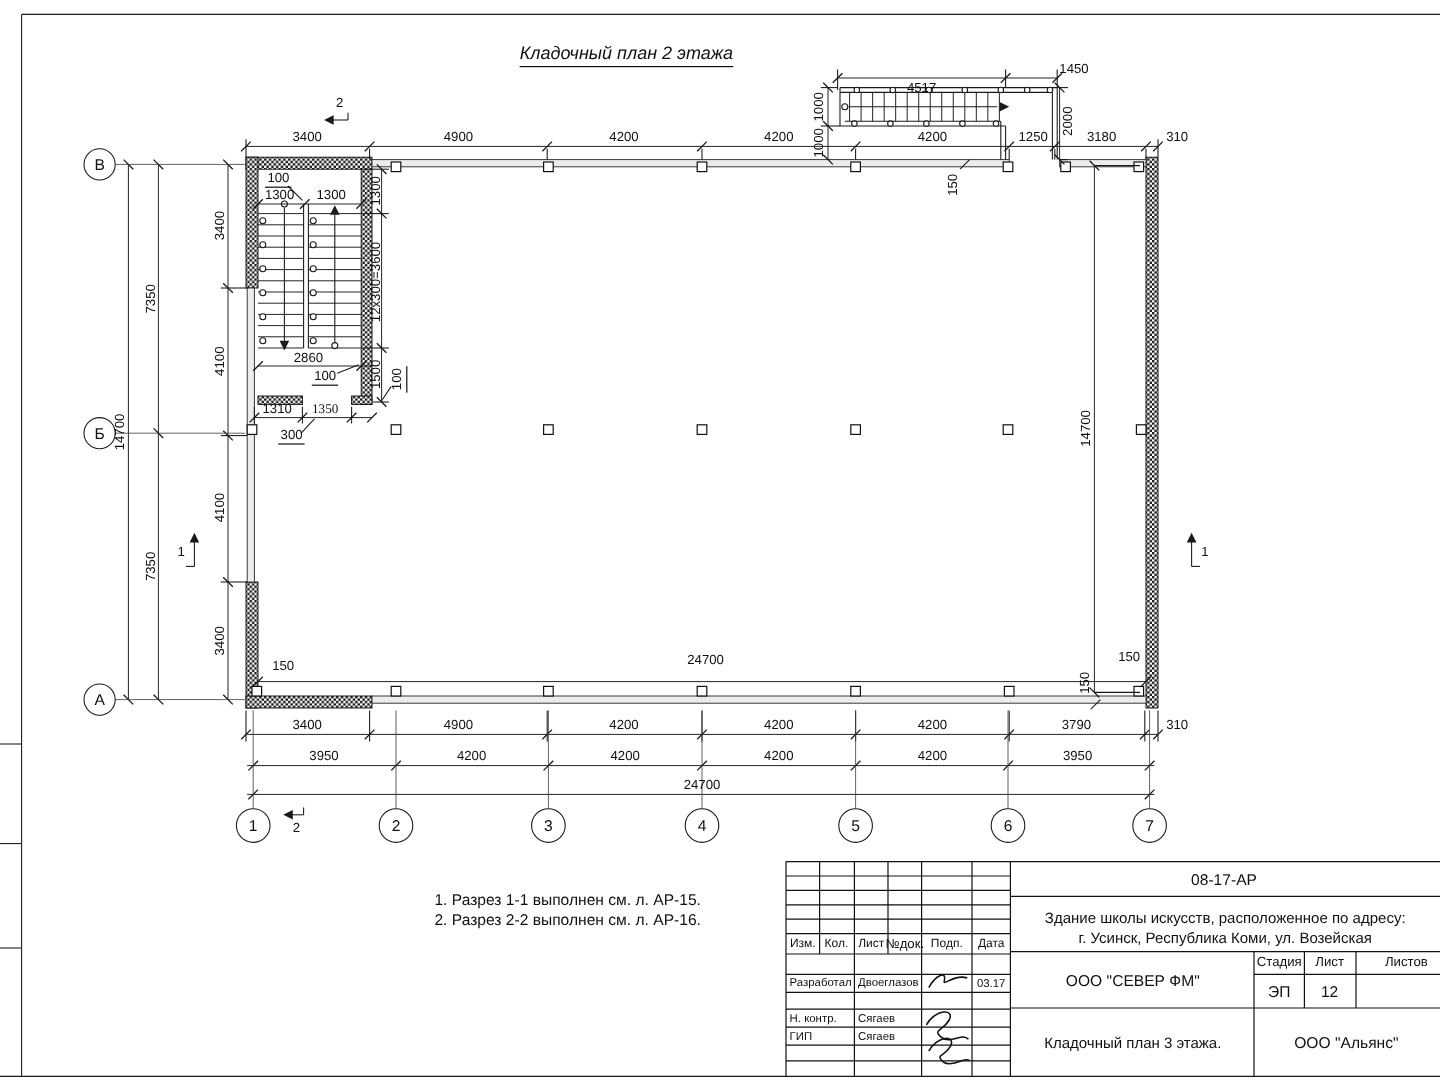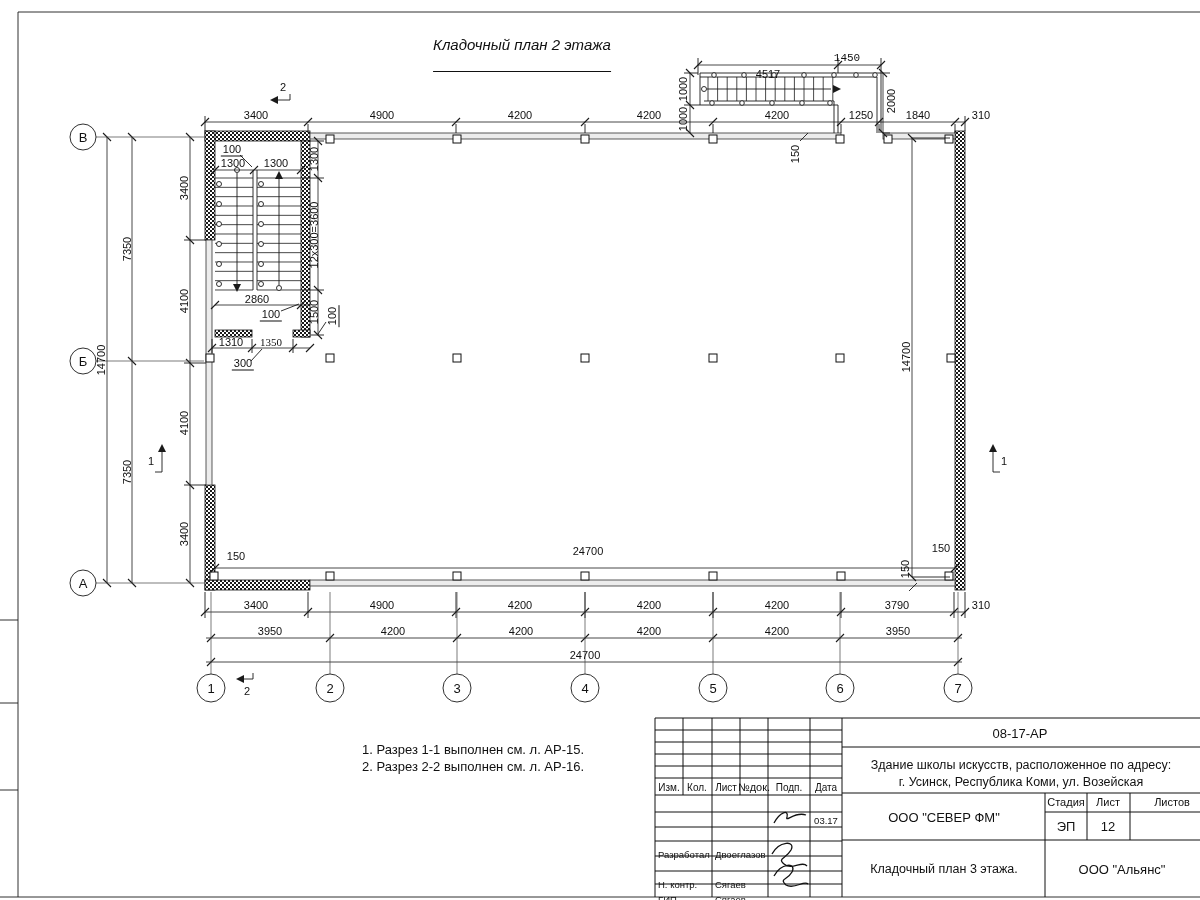--- a/index.html
+++ b/index.html
@@ -5,23 +5,23 @@
   html,body{margin:0;padding:0;background:#fff;width:1200px;height:900px;overflow:hidden;}
   #sheet{position:relative;width:1200px;height:900px;background:#fff;
          font-family:"Liberation Sans",sans-serif;color:#111;}
   svg{position:absolute;left:0;top:0;}
   .lbl{position:absolute;font-size:11px;line-height:1;color:#111;white-space:nowrap;
        transform:translate(-50%,-50%);}
   .lbl.rot{transform:translate(-50%,-50%) rotate(-90deg);}
   .lbl.ul{border-bottom:1px solid #111;padding:0 2px 1px 2px;}
   .axis{position:absolute;font-size:13px;color:#111;transform:translate(-50%,-50%);}
   .c{position:absolute;transform:translate(-50%,-50%);white-space:nowrap;text-align:center;}
-  .la{position:absolute;transform:translateY(-50%);white-space:nowrap;margin-top:35px;}
+  .la{position:absolute;transform:translateY(-50%);white-space:nowrap;}
   .title{position:absolute;font-size:15px;font-style:italic;border-bottom:1.5px solid #111;
-         padding-bottom:18px;transform:translateX(-50%);white-space:nowrap;}
+         padding-bottom:2px;transform:translateX(-50%);white-space:nowrap;}
   .note{position:absolute;font-size:13px;white-space:nowrap;}
   .t13{font-size:13px;} .t12{font-size:12.5px;} .t11{font-size:11px;}
   .t10{font-size:10px;} .t9{font-size:9.5px;} .t8{font-size:11px;}
 </style>
 </head>
 <body>
 
 <div id="sheet">
   <svg id="lw" width="1200" height="900" viewBox="0 0 1200 900">
     <defs>
@@ -373,32 +373,32 @@
     <span class="axis" style="left: 330px; top: 688px;">2</span>
     <span class="axis" style="left: 457px; top: 688px;">3</span>
     <span class="axis" style="left: 585px; top: 688px;">4</span>
     <span class="axis" style="left: 713px; top: 688px;">5</span>
     <span class="axis" style="left: 840px; top: 688px;">6</span>
     <span class="axis" style="left: 958px; top: 688px;">7</span>
     <span class="axis" style="left: 83px; top: 137px;">В</span>
     <span class="axis" style="left: 83px; top: 361px;">Б</span>
     <span class="axis" style="left: 83px; top: 583px;">А</span>
     <span class="lbl" style="left: 768px; top: 74px;">4517</span>
-    <span class="lbl" style="left: 847px; top: 58px; font-family: Liberation Mono, monospace;">1450</span>
+    <span class="lbl" style="left: 895px; top: 58px;">1450</span>
     <span class="lbl rot" style="left: 683px; top: 89px;">1000</span>
     <span class="lbl rot" style="left: 683px; top: 119px;">1000</span>
     <span class="lbl rot" style="left: 891px; top: 101px;">2000</span>
     <span class="lbl rot" style="left: 795px; top: 154px;">150</span>
     <span class="lbl" style="left: 256px; top: 115px;">3400</span>
     <span class="lbl" style="left: 382px; top: 115px;">4900</span>
     <span class="lbl" style="left: 520px; top: 115px;">4200</span>
     <span class="lbl" style="left: 649px; top: 115px;">4200</span>
     <span class="lbl" style="left: 777px; top: 115px;">4200</span>
     <span class="lbl" style="left: 861px; top: 115px;">1250</span>
-    <span class="lbl" style="left: 918px; top: 115px;">1840</span>
+    <span class="lbl" style="left: 918px; top: 115px;">3180</span>
     <span class="lbl" style="left: 981px; top: 115px;">310</span>
     <span class="lbl ul" style="left: 232px; top: 150px;">100</span>
     <span class="lbl" style="left: 233px; top: 163px;">1300</span>
     <span class="lbl" style="left: 276px; top: 163px;">1300</span>
     <span class="lbl rot" style="left: 314px; top: 159px;">1300</span>
     <span class="lbl rot" style="left: 314px; top: 235px;">12х300=3600</span>
     <span class="lbl" style="left: 257px; top: 299px;">2860</span>
     <span class="lbl ul" style="left: 271px; top: 315px;">100</span>
     <span class="lbl rot" style="left: 314px; top: 312px;">1500</span>
     <span class="lbl rot ul" style="left: 333px; top: 316px;">100</span>

